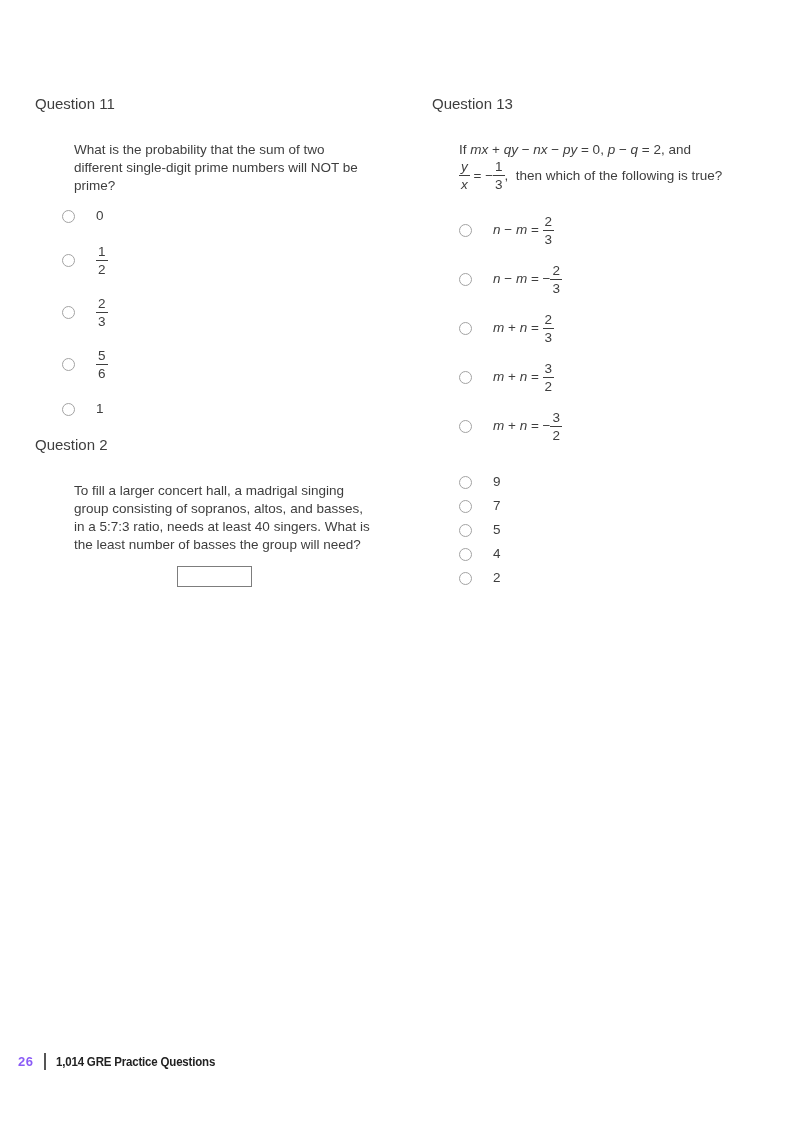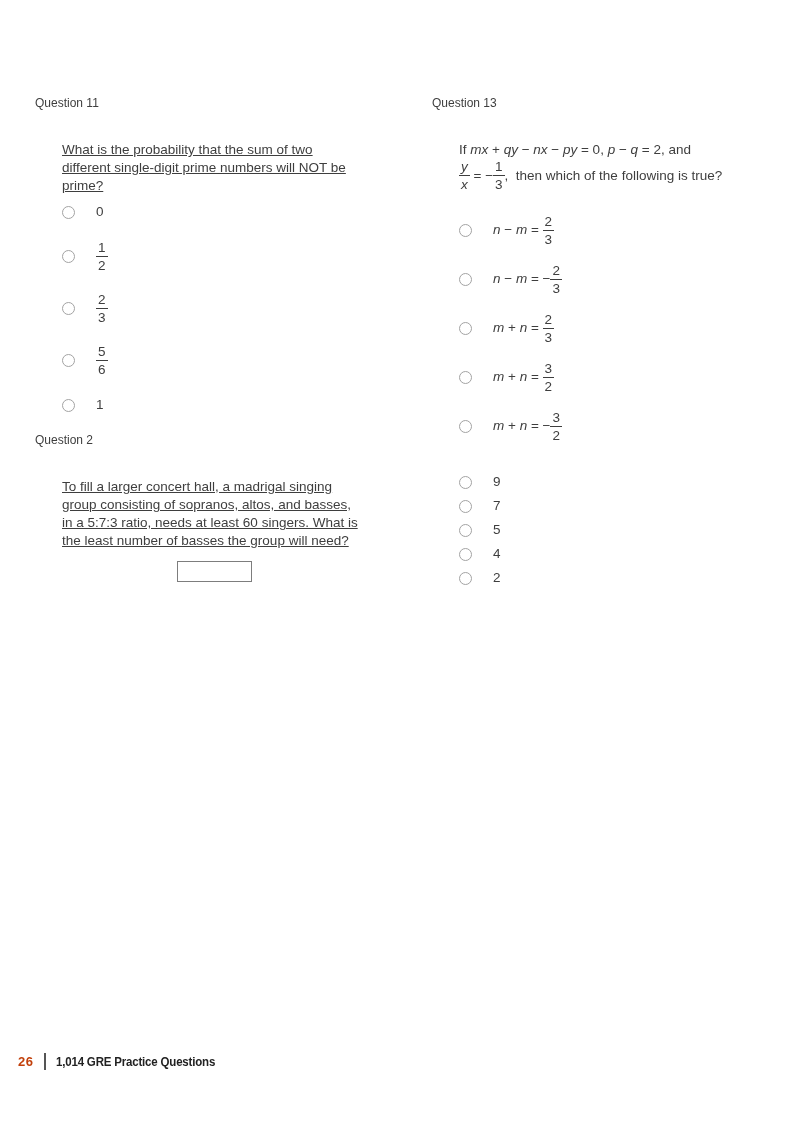--- a/index.html
+++ b/index.html
@@ -3,23 +3,23 @@
 <meta charset="utf-8">
 <style>
   html,body{margin:0;padding:0;background:#fff;}
   .page{
     position:relative;width:800px;height:1134px;background:#fff;overflow:hidden;
     font-family:"Liberation Sans",sans-serif;color:#3e3e3e;
   }
   .col{position:absolute;top:96px;}
   .col-left{left:35px;width:372px;}
   .col-right{left:432px;width:368px;}
-  .q-title{font-size:12px;line-height:15px;font-weight:400;margin:0;color:#3e3e3e;}
+  .q-title{font-size:15px;line-height:15px;font-weight:400;margin:0;color:#3e3e3e;}
   .q-body{margin:30px 0 0 27px;font-size:13.5px;line-height:18px;}
-  .body-text{margin:0;width:300px;text-decoration:underline;}
+  .body-text{margin:12px;width:300px;}
   .col-right .body-text{width:302px;}
   .opts{margin-top:8px;}
   .opt-row{display:flex;align-items:center;}
   .opts-q11 .opt-row{margin-bottom:19px;}
   .opts-q13{margin-top:22px;}
   .opts-q13 .opt-row{margin-bottom:16px;margin-top:14px;}
   .opts-q14{margin-top:5px;}
   .opts-q14 .opt-row{margin-bottom:6px;}
   .radio{
     flex:none;width:11px;height:11px;border:1.5px solid #a3a3a3;border-radius:50%;
@@ -34,21 +34,21 @@
   .stem-frac{display:flex;align-items:center;}
   .stem-frac span{white-space:pre-wrap;}
   .answer-box{
     display:block;margin:11px 0 0 115px;width:65px;height:19px;
     border:1.5px solid #7d7d7d;background:#fff;padding:0 4px;
     font-family:"Liberation Sans",sans-serif;font-size:13.5px;color:#3e3e3e;border-radius:0;
   }
   .q12-block{margin-top:13px;}
   .q14-block{margin-top:5px;}
   .footer{position:absolute;left:18px;top:1053px;display:flex;align-items:center;}
-  .page-num{font-weight:700;font-size:13px;color:#c2410c;letter-spacing:.5px;}
+  .page-num{font-weight:700;font-size:13px;color:#8b5cf6;letter-spacing:.5px;}
   .footer-divider{width:1.5px;height:17px;background:#555;margin:0 10px 0 11px;}
   .book-title{font-size:12.5px;color:#222;font-weight:700;letter-spacing:-.2px;
     display:inline-block;transform:scaleX(.92);transform-origin:left center;}
 </style>
 </head>
 <body>
 
 <div class="page">
 
   <div class="col col-left">
@@ -78,21 +78,21 @@
               <span class="radio"></span>
               <span class="opt-label">1</span>
             </div>
           </div>
       </div>
     </section>
 
     <section class="q-block q12-block">
       <h2 class="q-title">Question 2</h2>
       <div class="q-body">
-        <p class="body-text">To fill a larger concert hall, a madrigal singing group consisting of sopranos, altos, and basses, in a 5:7:3 ratio, needs at least 60 singers. What is the least number of basses the group will need?</p>
+        <p class="body-text">To fill a larger concert hall, a madrigal singing group consisting of sopranos, altos, and basses, in a 5:7:3 ratio, needs at least 40 singers. What is the least number of basses the group will need?</p>
         <input class="answer-box" type="text" value="" style="">
       </div>
     </section>
 
   </div>
 
   <div class="col col-right">
 
     <section class="q-block">
       <h2 class="q-title">Question 13</h2>

